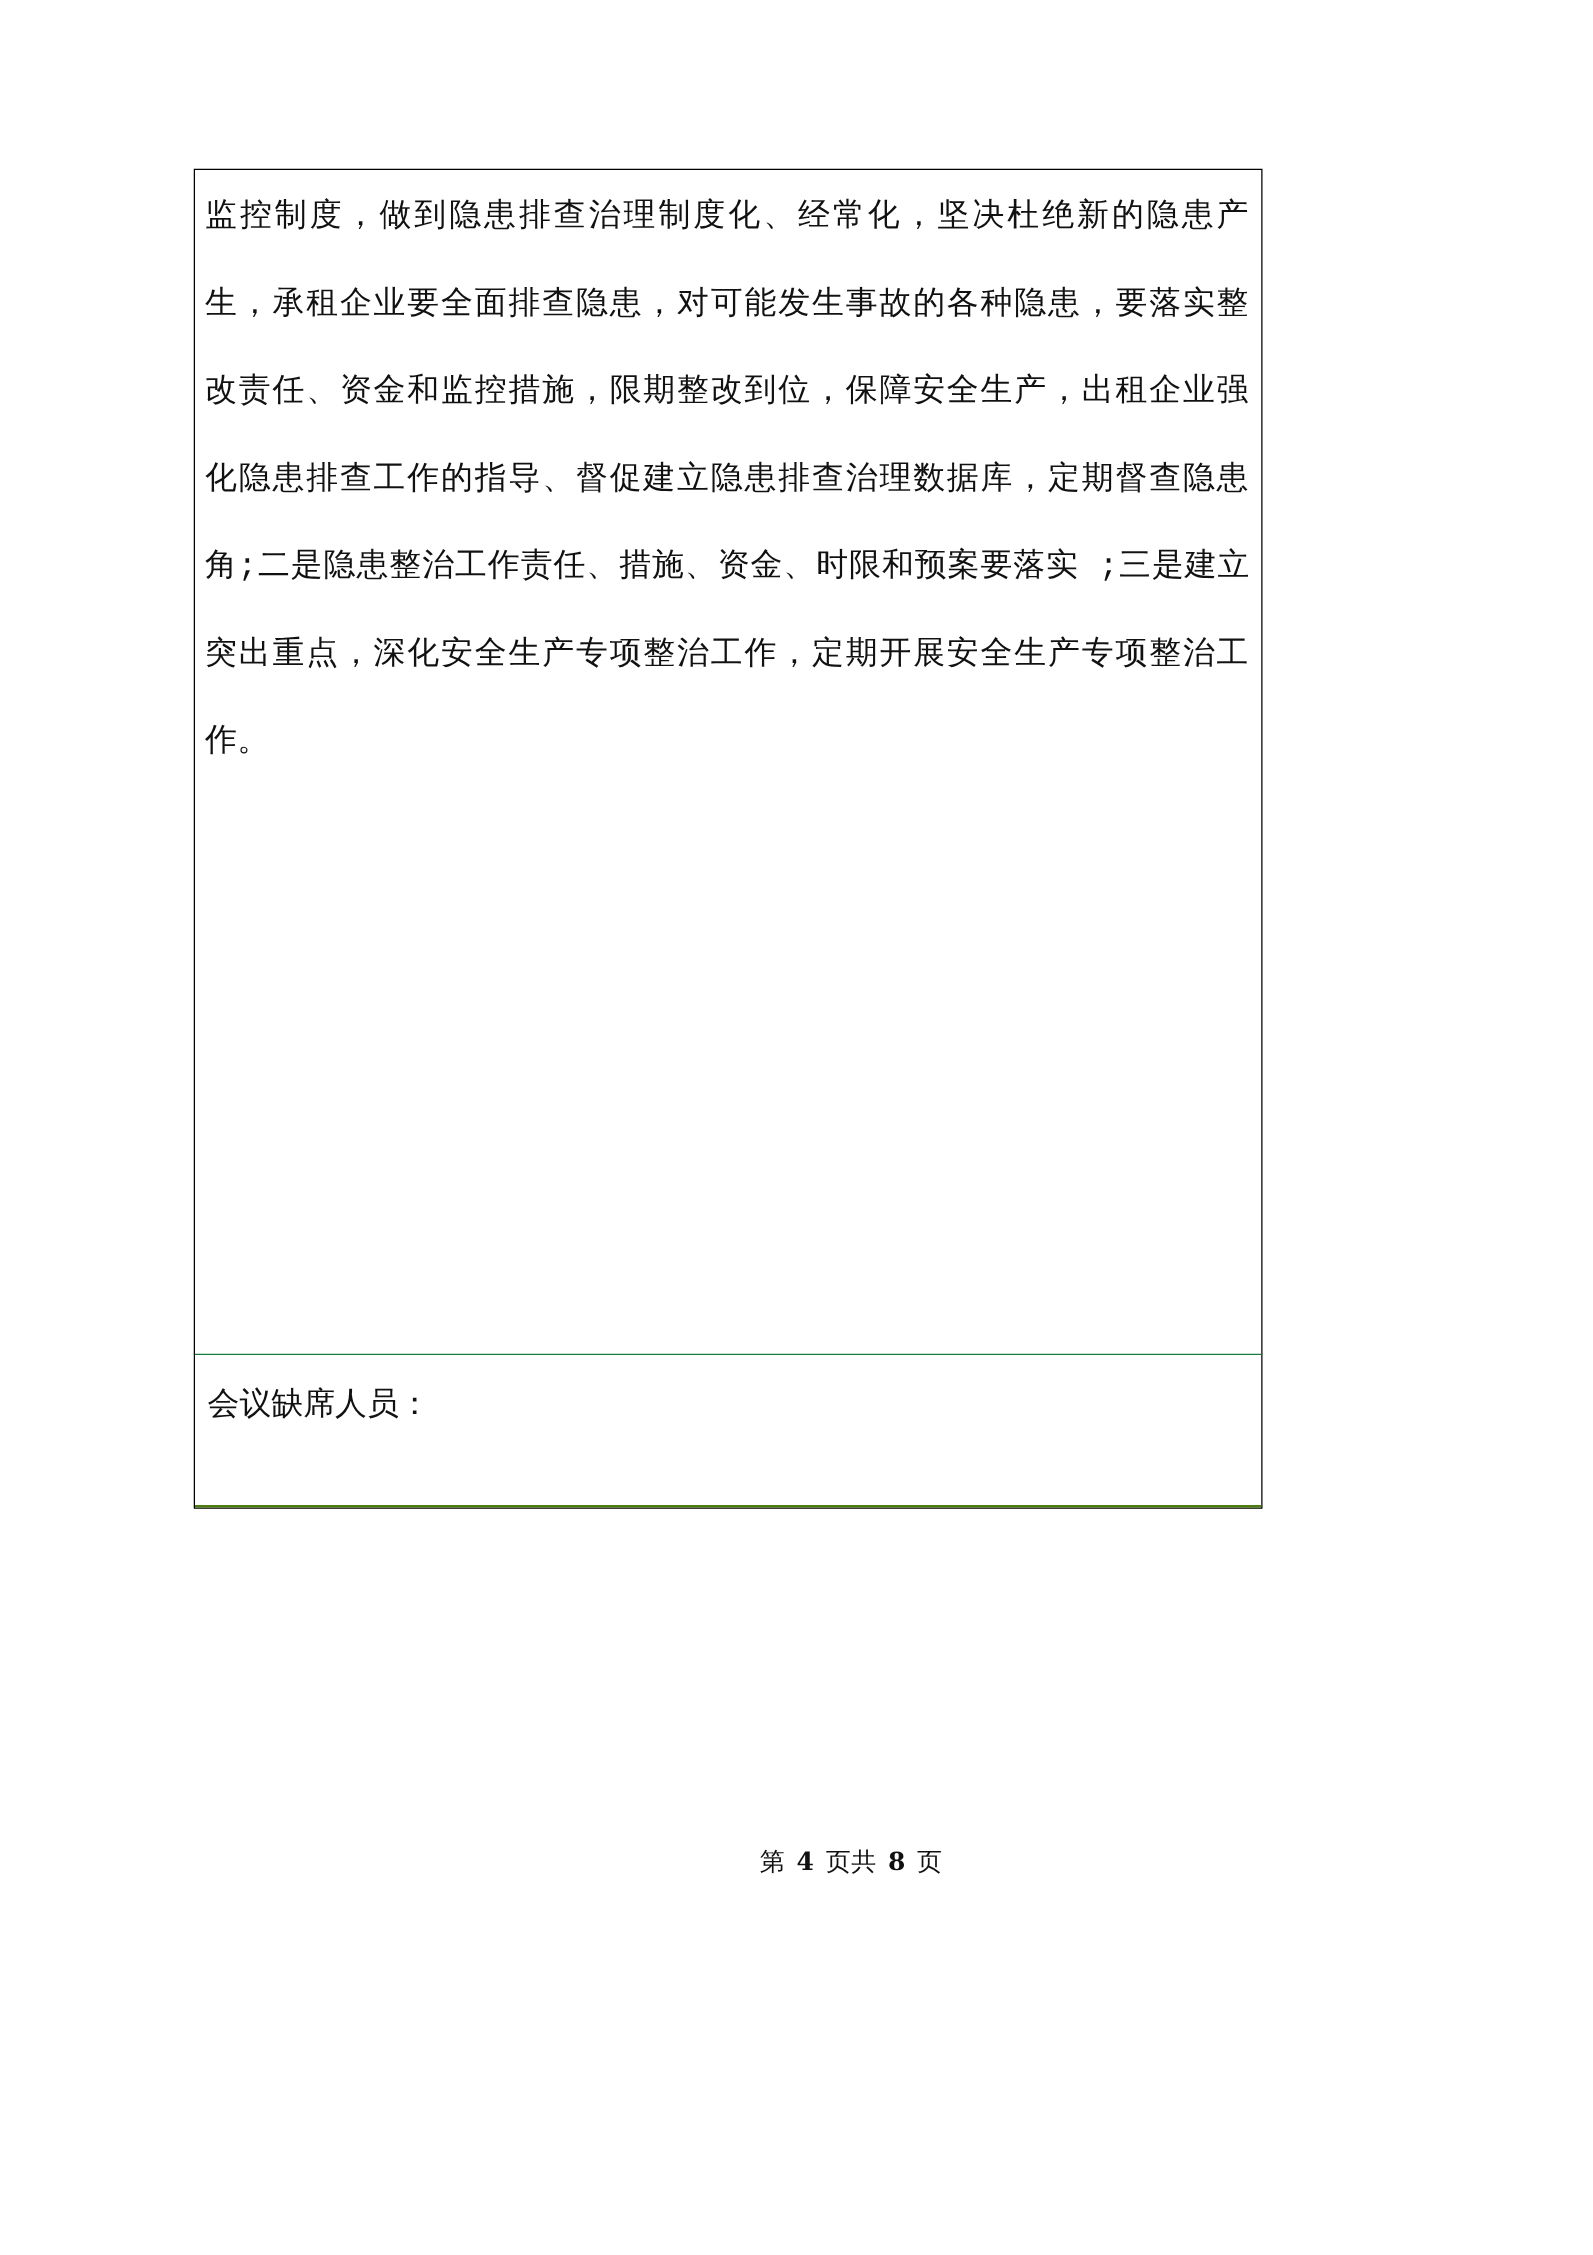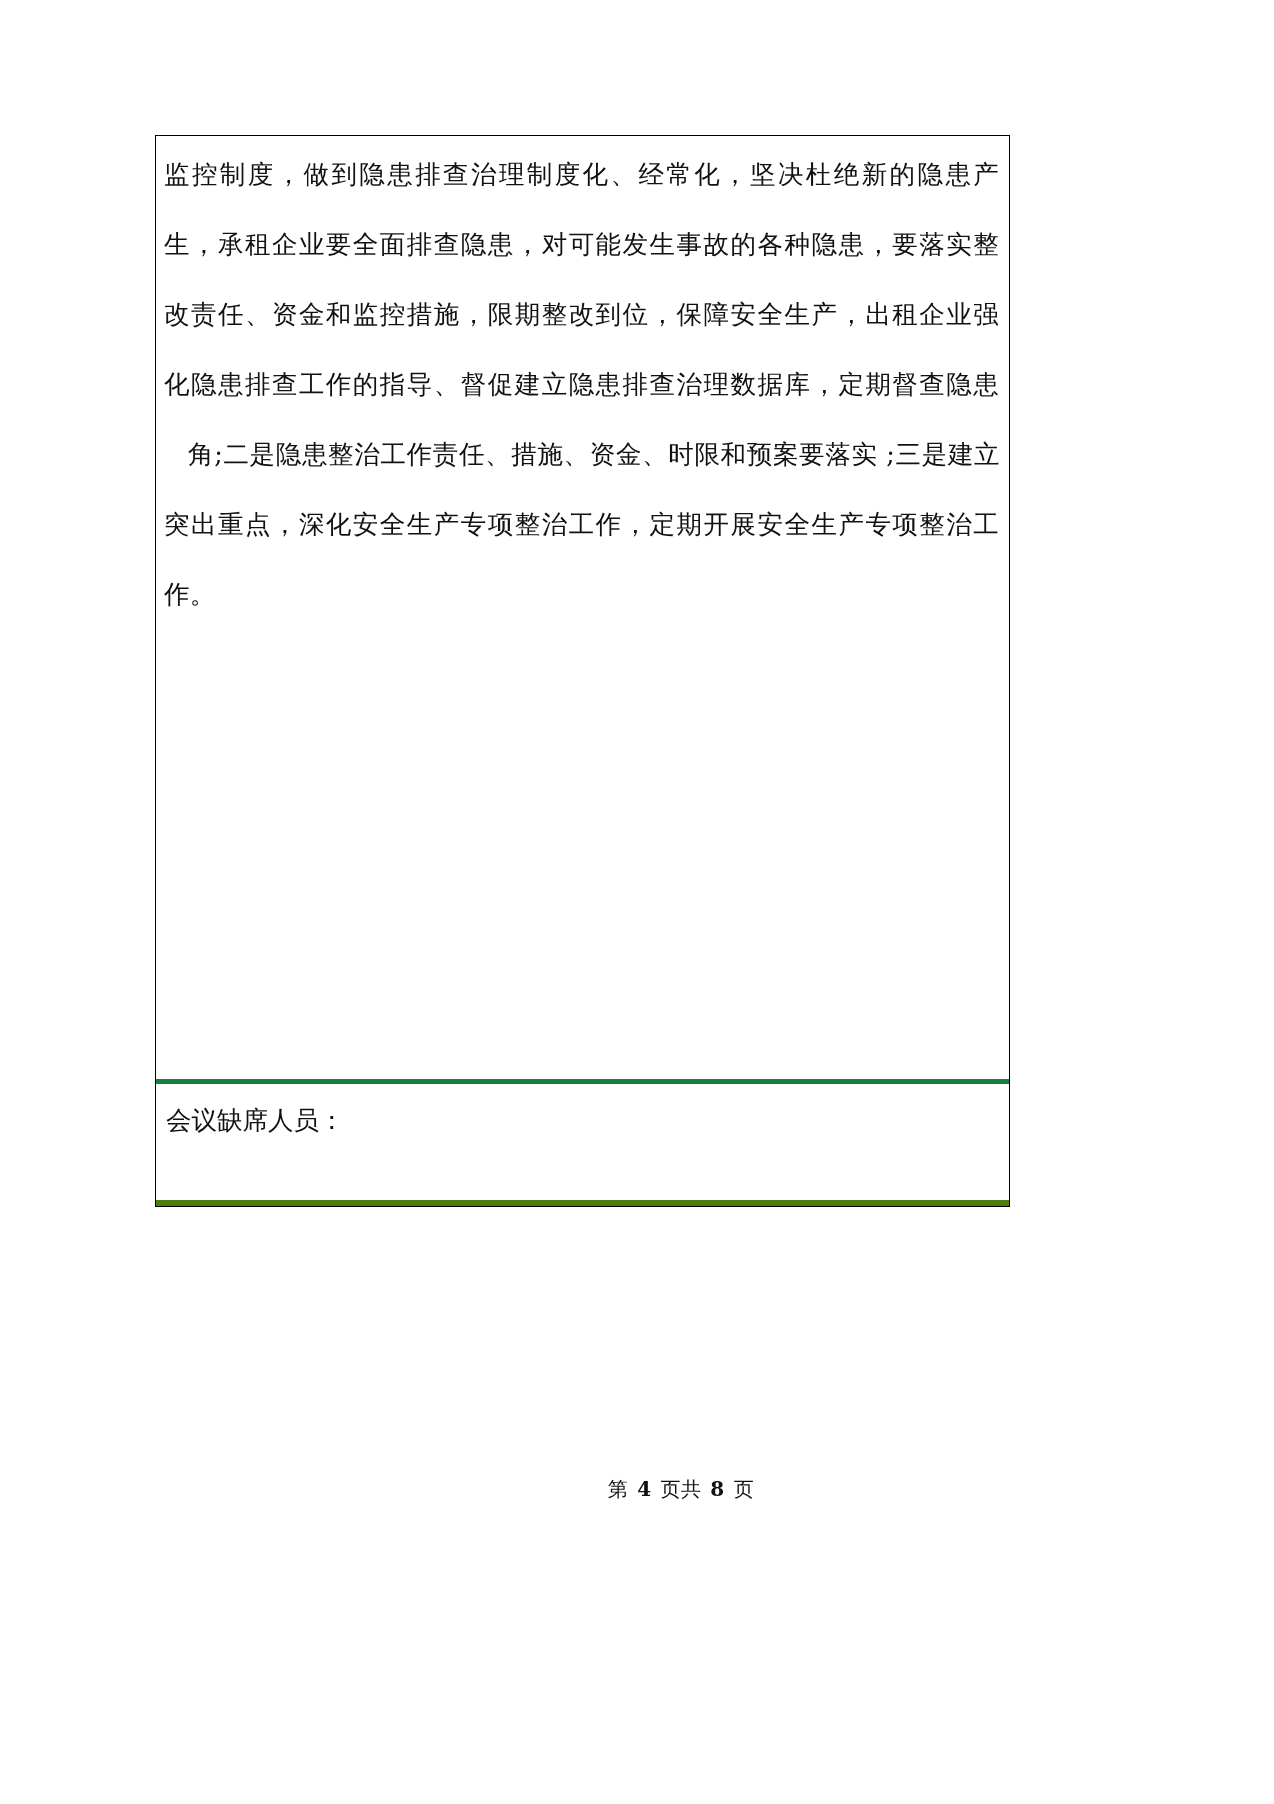--- a/index.html
+++ b/index.html
@@ -37,28 +37,28 @@
   }
 
   .cell {
     box-sizing: border-box;
     position: relative;
   }
 
   
   .cell-body {
     height: 948px;
-    border-bottom: 5px solid #15803d;
+    border-bottom: 1px solid #15803d;
     padding: 0;
+    font-family: Liberation Mono, monospace;
   }
 
   .cell-absent {
     height: 122px;
-    border-bottom: 6px solid #4d7c0f;
-    font-family: Liberation Mono, monospace;
+    border-bottom: 2px solid #4d7c0f;
   }
 
   .cell-attendees {
     height: 220px;
   }
 
   
   .body-lines {
     padding: 3px 6px 0 8px;
   }
@@ -76,21 +76,20 @@
   .line.justified {
     text-align: justify;
     text-align-last: justify;
     white-space: normal;
     padding-right: 4px;
   }
 
   
   .line.tight {
     letter-spacing: -0.6px;
-    margin-left: 24px;
   }
 
   .line.compact {
     line-height: 60px;
     height: 60px;
   }
 
   .label-line {
     font-size: 25.5px;
     line-height: 34px;

